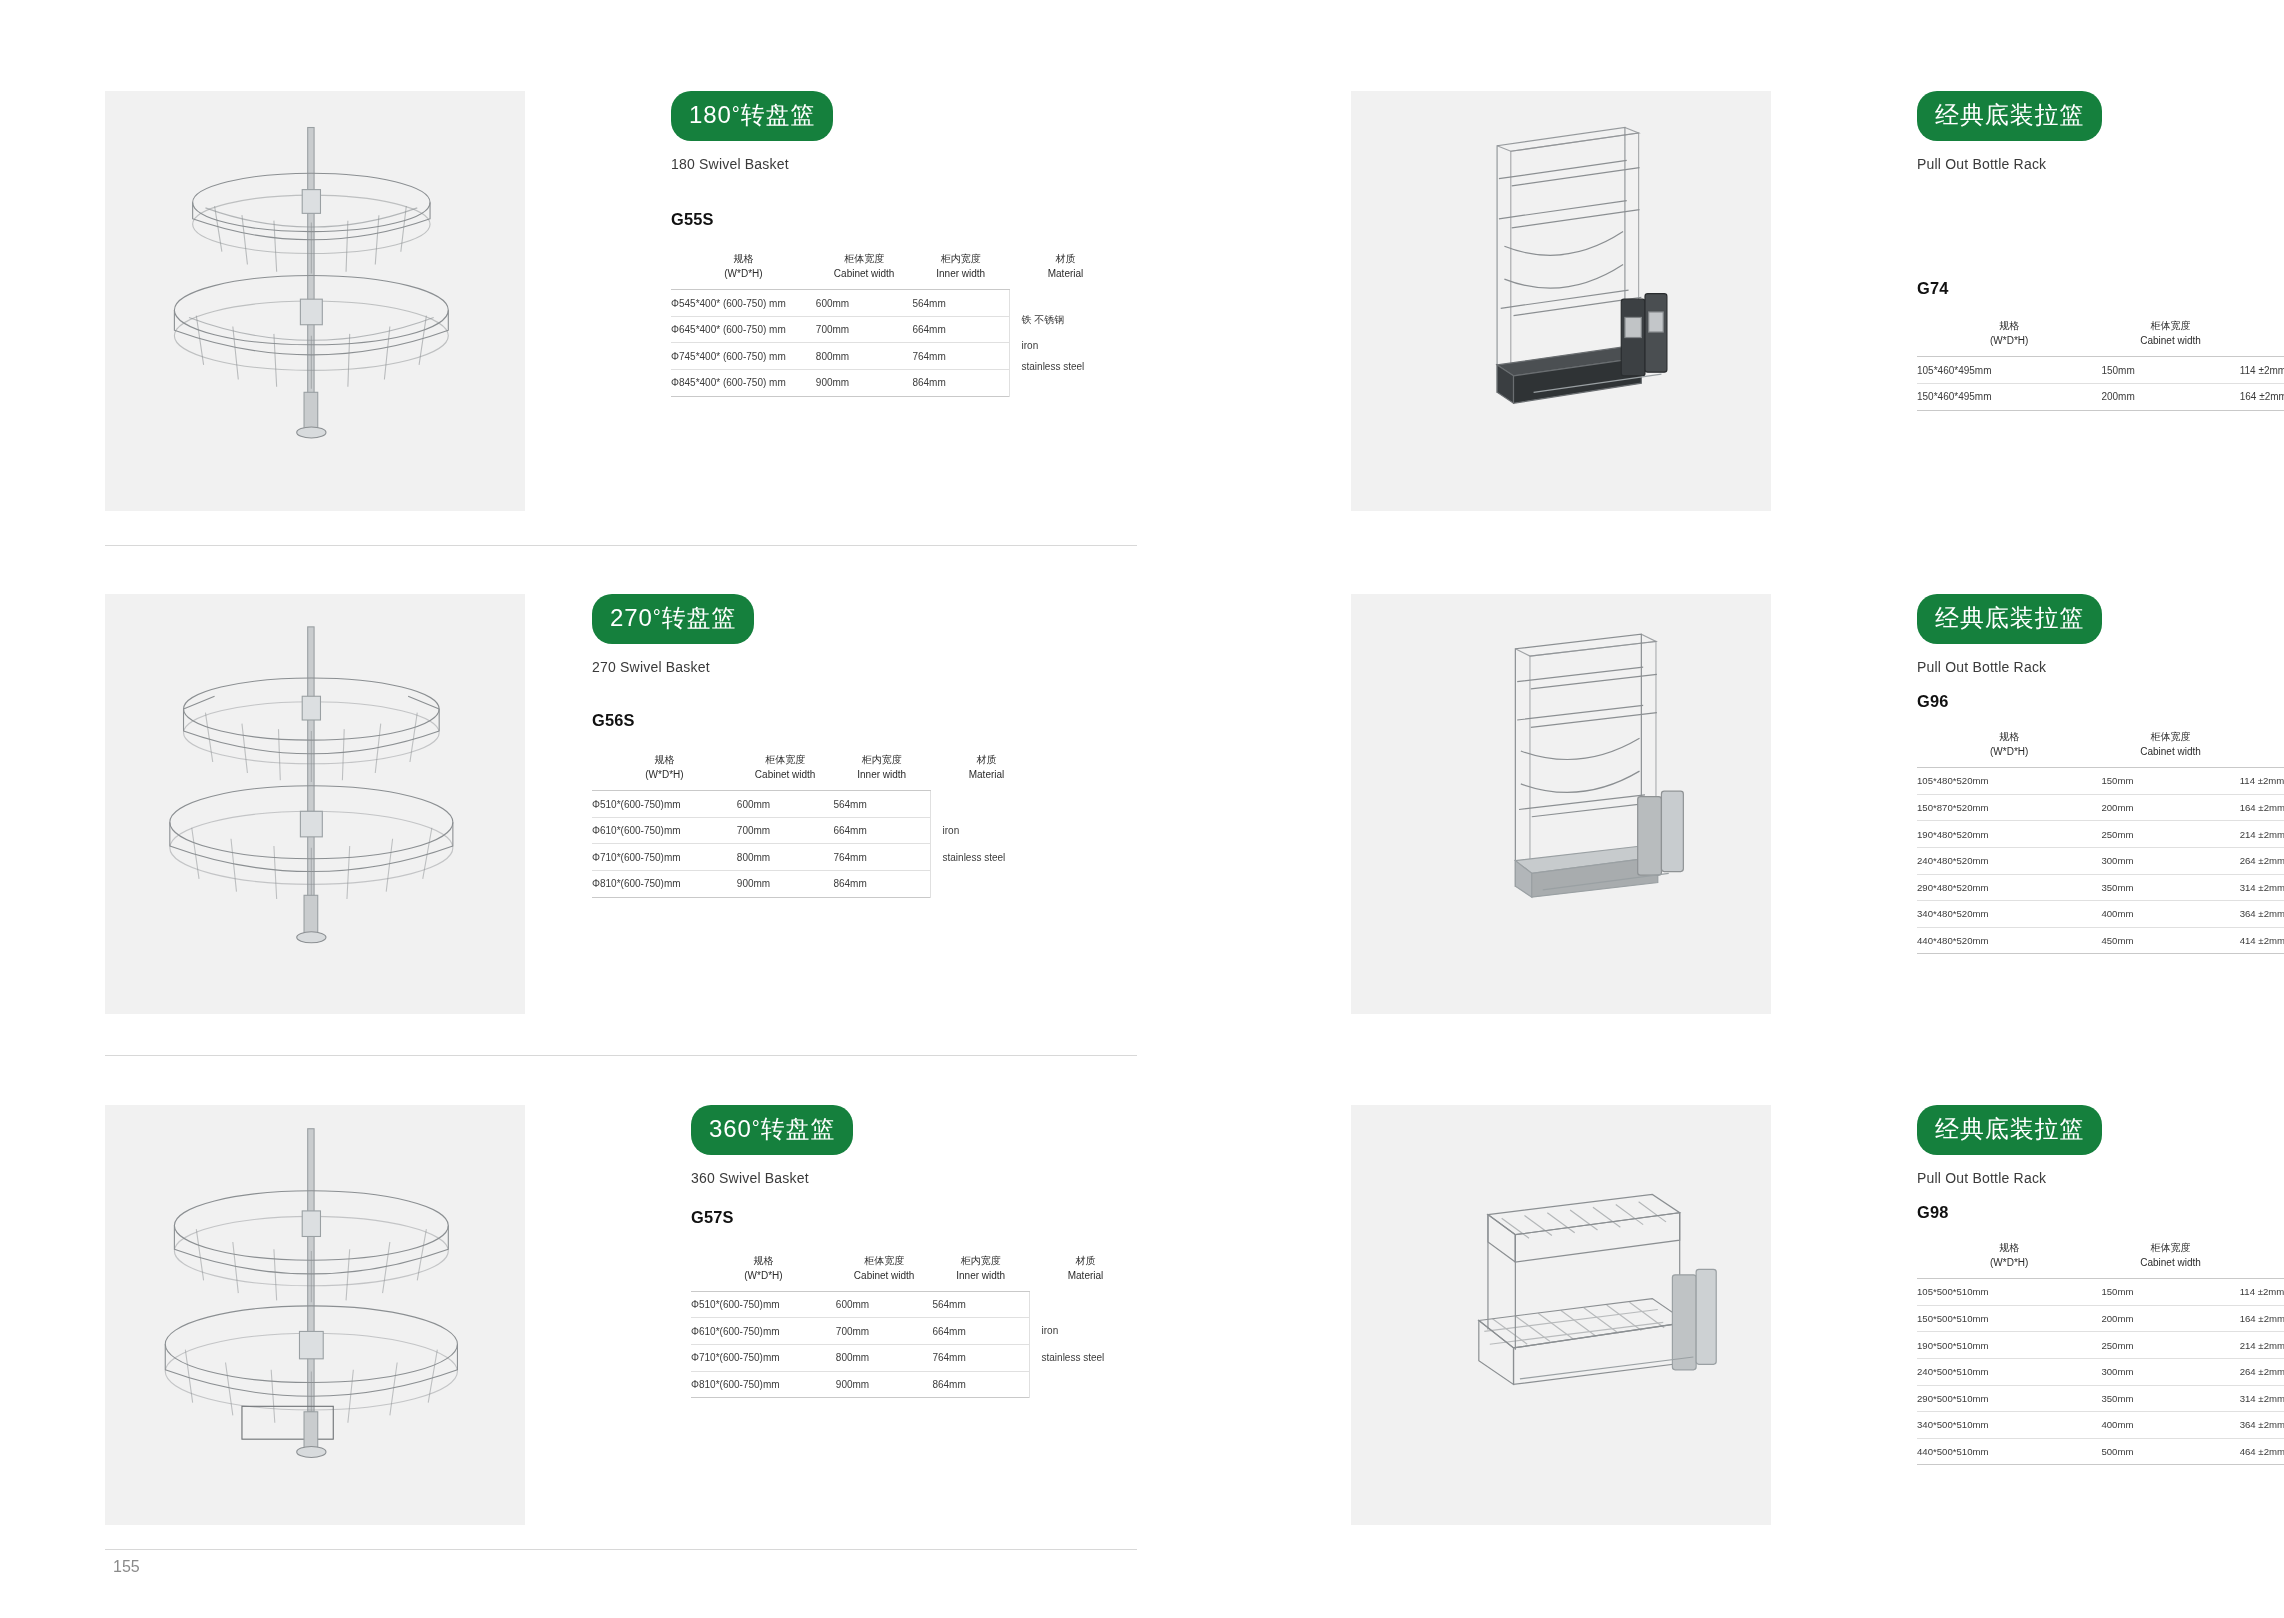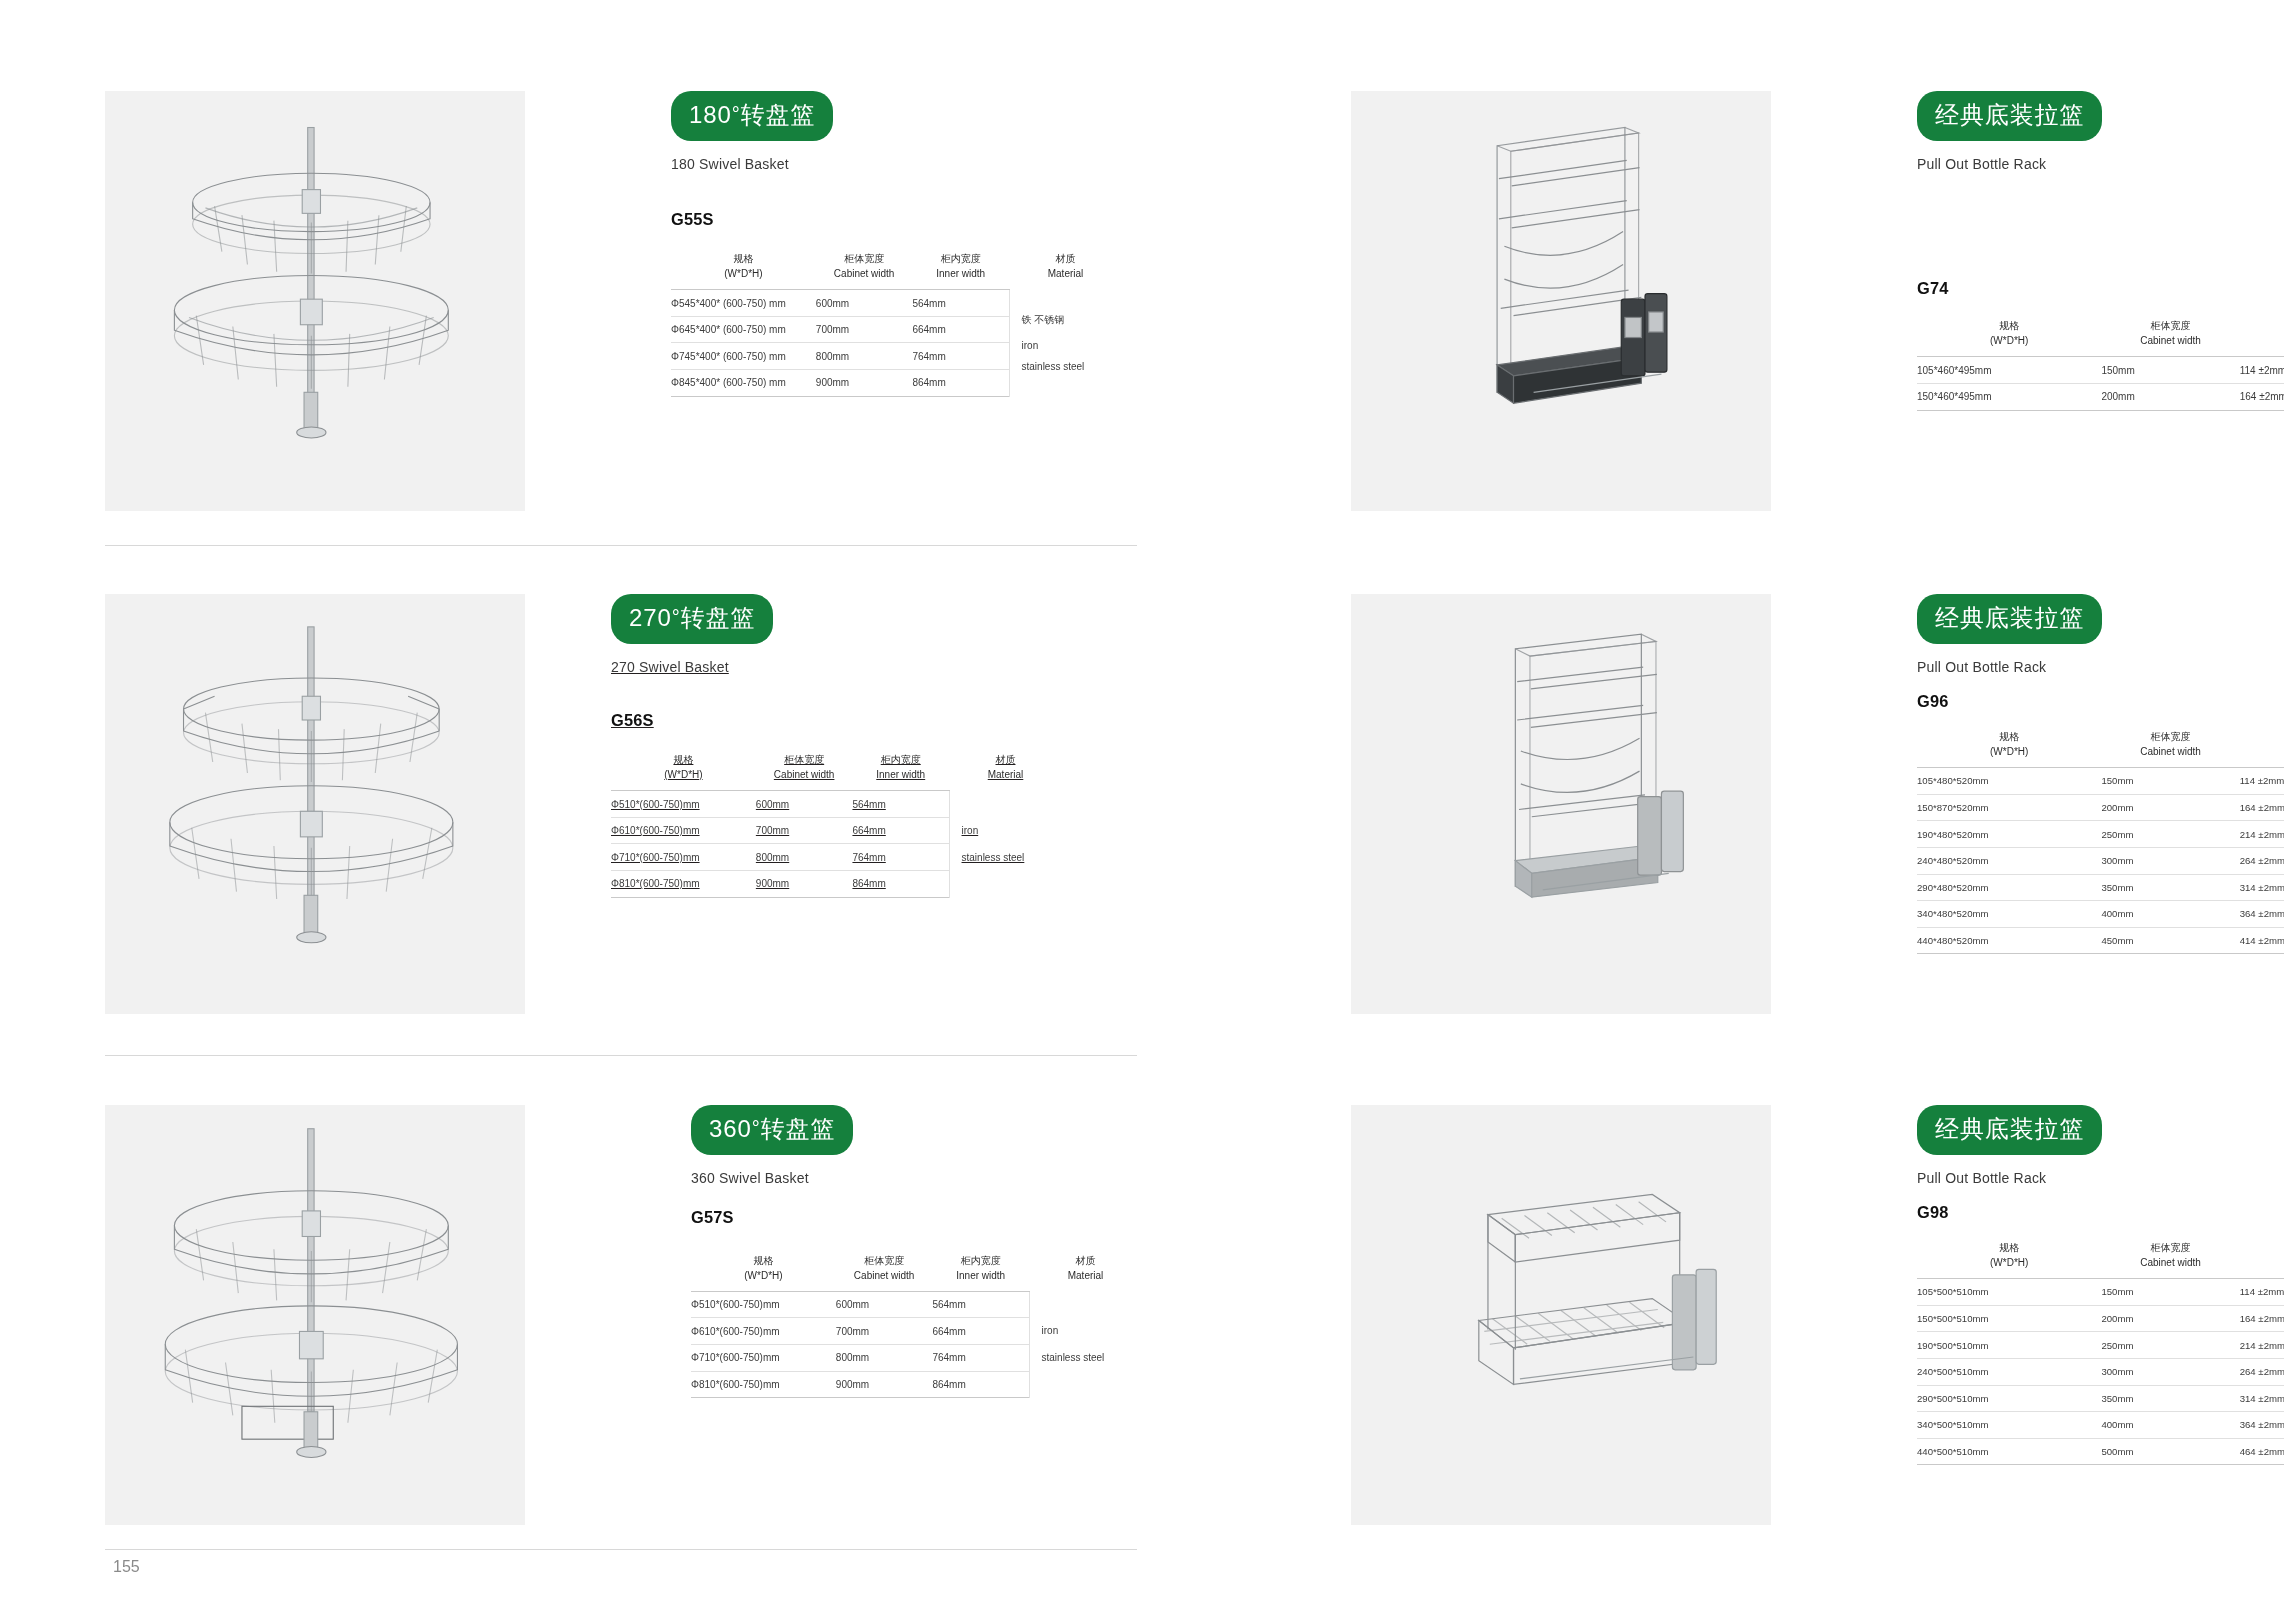--- a/index.html
+++ b/index.html
@@ -250,21 +250,21 @@
               <path d="M110 130 L118 184 M150 142 L156 196 M190 148 L192 204 M226 150 L226 206 M262 148 L260 204 M302 142 L296 196 M342 130 L334 184"></path>
               <path d="M95 256 L103 312 M138 268 L144 326 M185 276 L188 334 M226 278 L226 336 M268 276 L265 334 M315 268 L308 326 M358 256 L348 312"></path>
             </g>
             <rect x="216" y="112" width="20" height="26" fill="#dcdfe1" stroke="#9aa0a3"></rect>
             <rect x="214" y="238" width="24" height="28" fill="#dcdfe1" stroke="#9aa0a3"></rect>
             <rect x="218" y="330" width="15" height="42" fill="#c9ccce" stroke="#9aa0a3"></rect>
             <ellipse cx="226" cy="376" rx="16" ry="6" fill="#d8dbdd"></ellipse>
           </g>
         </svg>
       </div>
-      <div class="info" style="padding-left:86px;text-decoration:underline;">
+      <div class="info" style="padding-left:67px;">
         <div class="badge">
           <span>270</span><span class="deg">°</span><span>转盘篮</span>
         </div>
         <div class="subtitle">270 Swivel Basket</div>
         <div class="model" style="margin-top:36px;">G56S</div>
         <table class="spec spec-left" style="margin-top:15.5px; width:439px;">
           <colgroup>
               <col class="c1">
               <col class="c2">
               <col class="c3">

